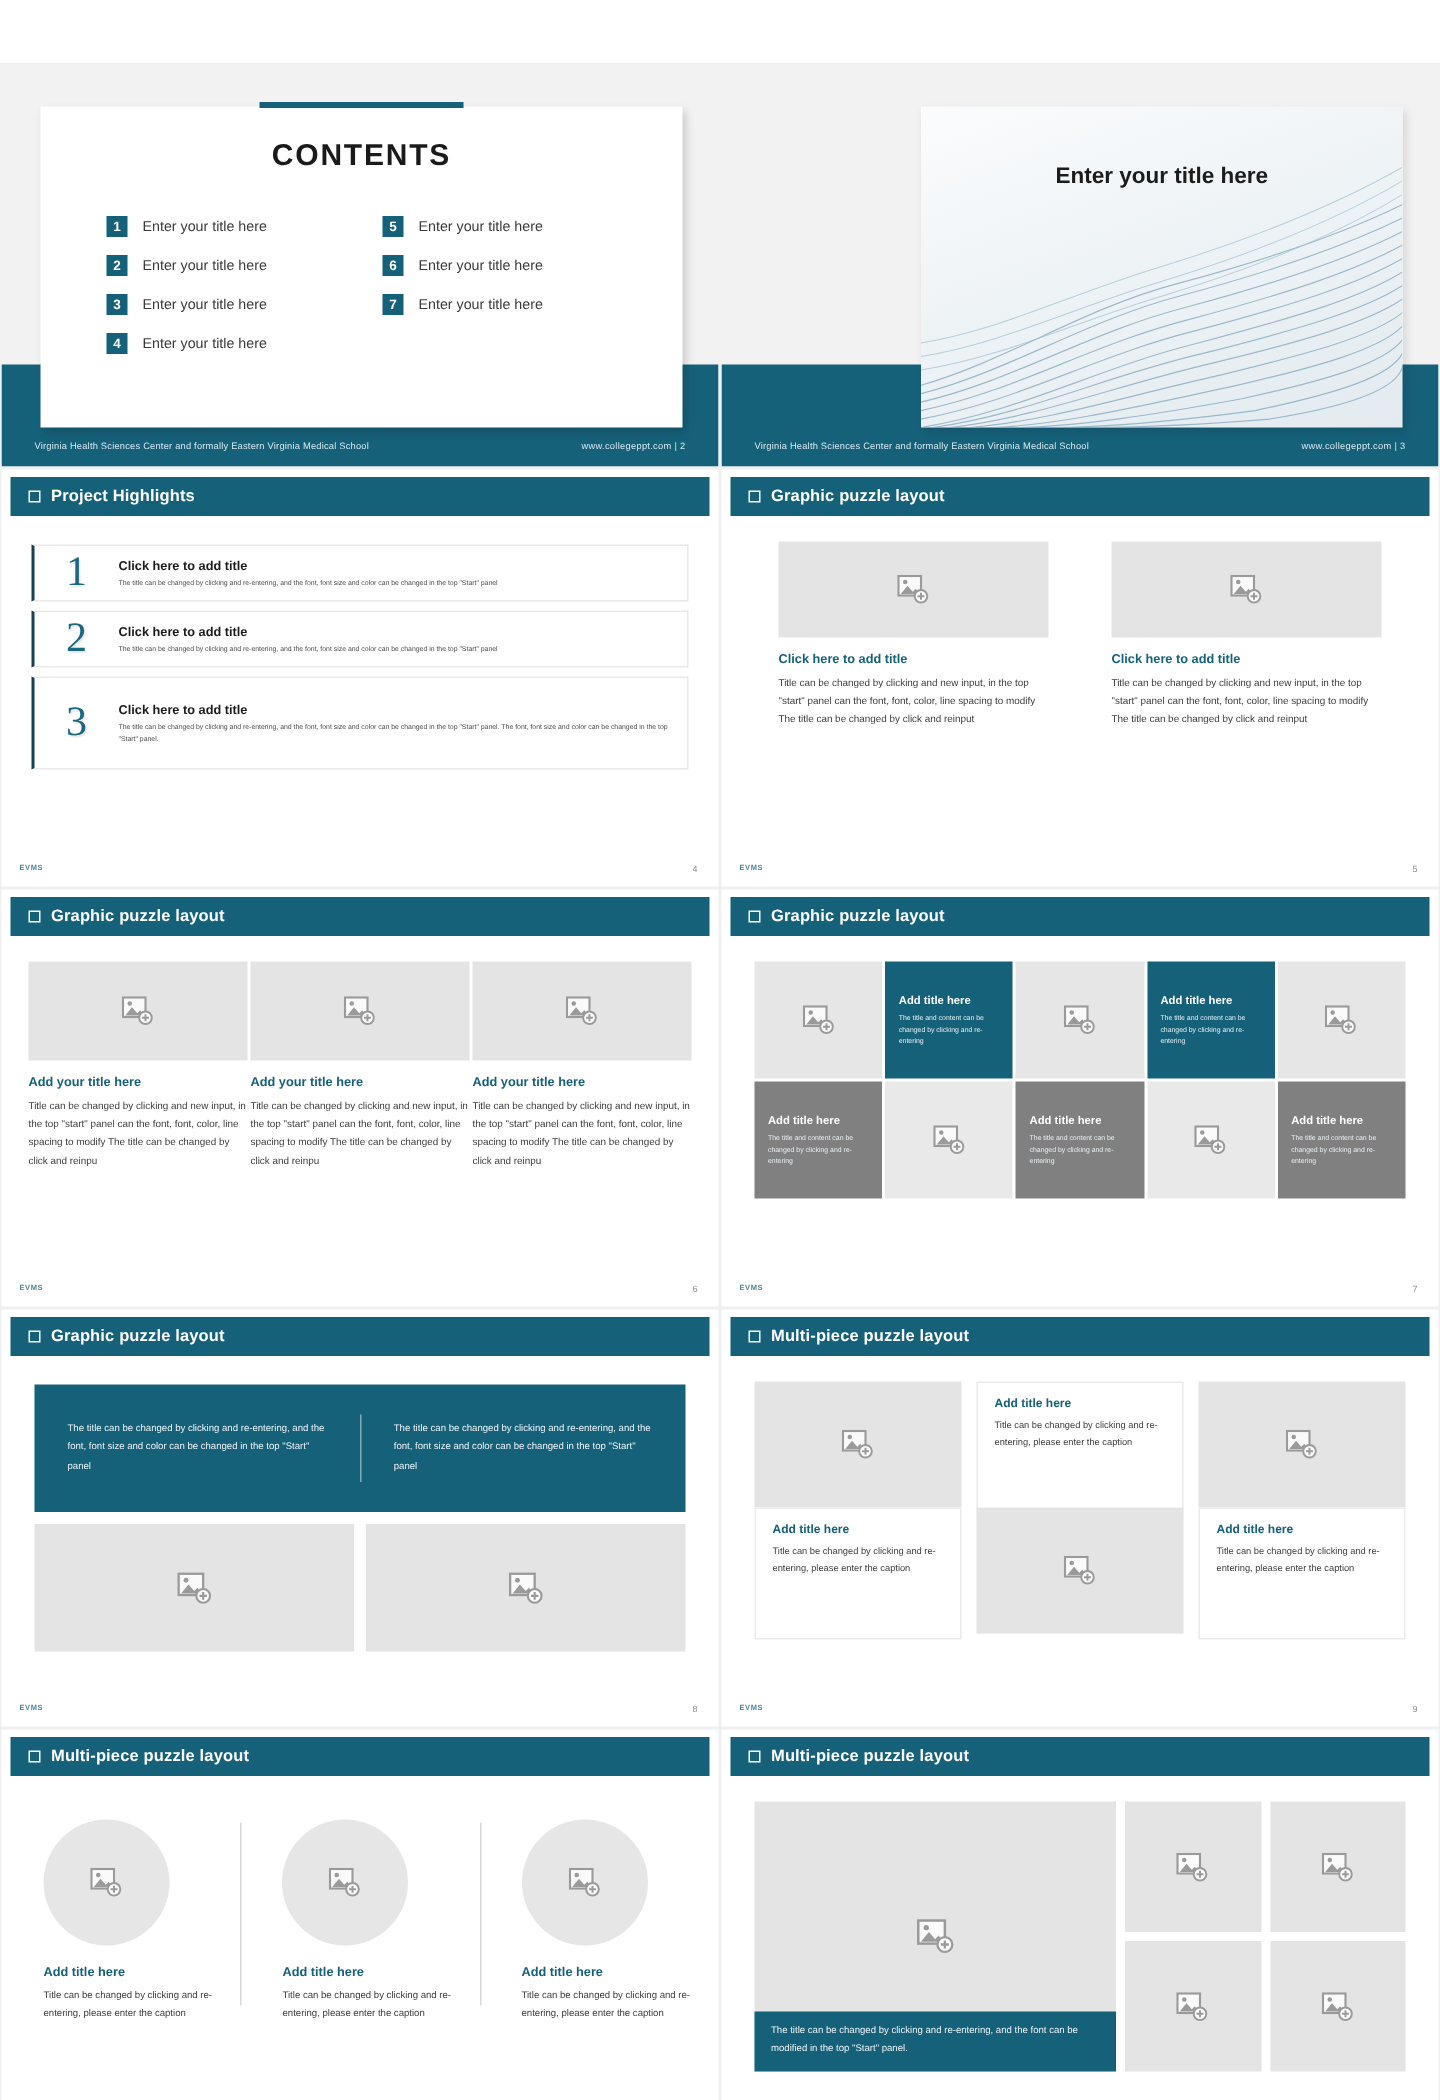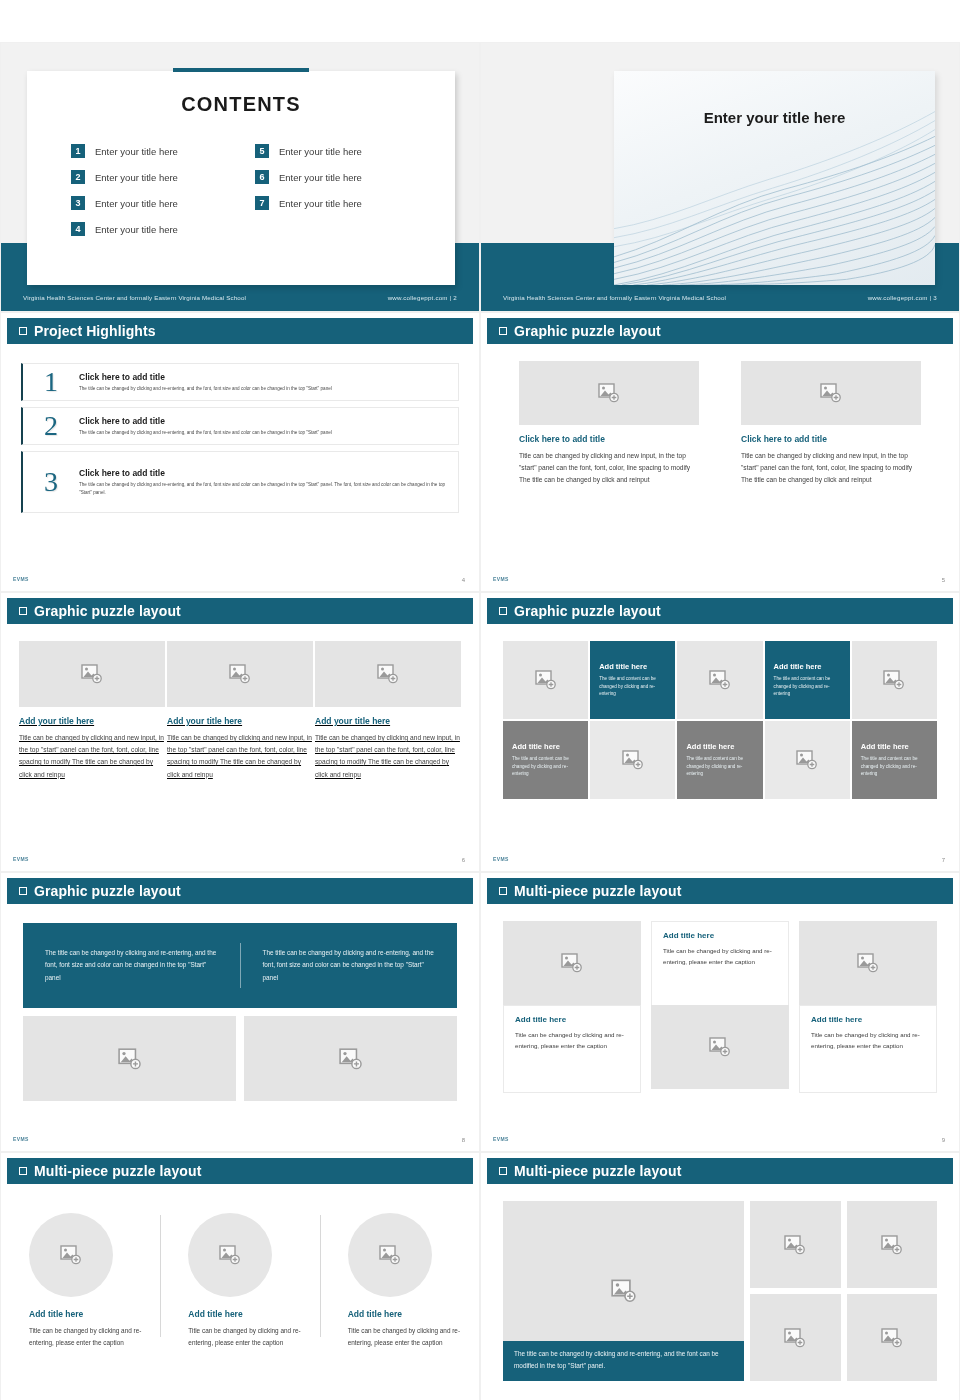--- a/index.html
+++ b/index.html
@@ -102,21 +102,21 @@
   .hdr {
     position: absolute; left: 6px; right: 6px; top: 5px; height: 26px;
     background: #16617a;
     display: flex; align-items: center; padding-left: 12px;
   }
   .hdr .sq {
     width: 8px; height: 8px; border: 1.4px solid #fff;
     margin-right: 7px; flex: 0 0 8px;
   }
   .hdr .htxt {
-    color: #ffffff; font-size: 14px; font-weight: bold; letter-spacing: .1px;
+    color: #ffffff; font-size: 11px; font-weight: bold; letter-spacing: .1px;
   }
   .logo-mark {
     position: absolute; left: 12px; bottom: 9px;
     font-size: 5px; font-weight: bold; color: #2d6e88; letter-spacing: .4px;
     opacity: .85;
   }
   .pagenum {
     position: absolute; right: 14px; bottom: 8px;
     font-size: 6px; color: #8c8c8c;
   }
@@ -380,21 +380,21 @@
     <div class="logo-mark">EVMS</div>
     <div class="pagenum">5</div>
   </div>
 
   <div class="slide">
     <div class="hdr">
       <span class="sq"></span>
       <span class="htxt">Graphic puzzle layout</span>
     </div>
 
-    <div class="cols" style="padding:0 18px; gap:2px;text-decoration:underline;">
+    <div class="cols" style="padding:0 18px; gap:2px;">
       <div style="flex:1">
         <div class="ph" style="height:66px">
           <span class="ph-ico">
             <svg width="22" height="20" viewBox="0 0 22 20">
               <rect x="1" y="1" width="15" height="13" fill="#fafafa" stroke="#9a9a9a" stroke-width="1.4"></rect>
               <circle cx="5.5" cy="5" r="1.5" fill="#9a9a9a"></circle>
               <path d="M2.5 13 L7 7.5 L10.5 11.5 L12.5 9.5 L15 13 Z" fill="#9a9a9a"></path>
               <circle cx="16" cy="14.5" r="4.2" fill="#fafafa" stroke="#9a9a9a" stroke-width="1.3"></circle>
               <path d="M16 12.2 V16.8 M13.7 14.5 H18.3" stroke="#9a9a9a" stroke-width="1.3"></path>
             </svg>

